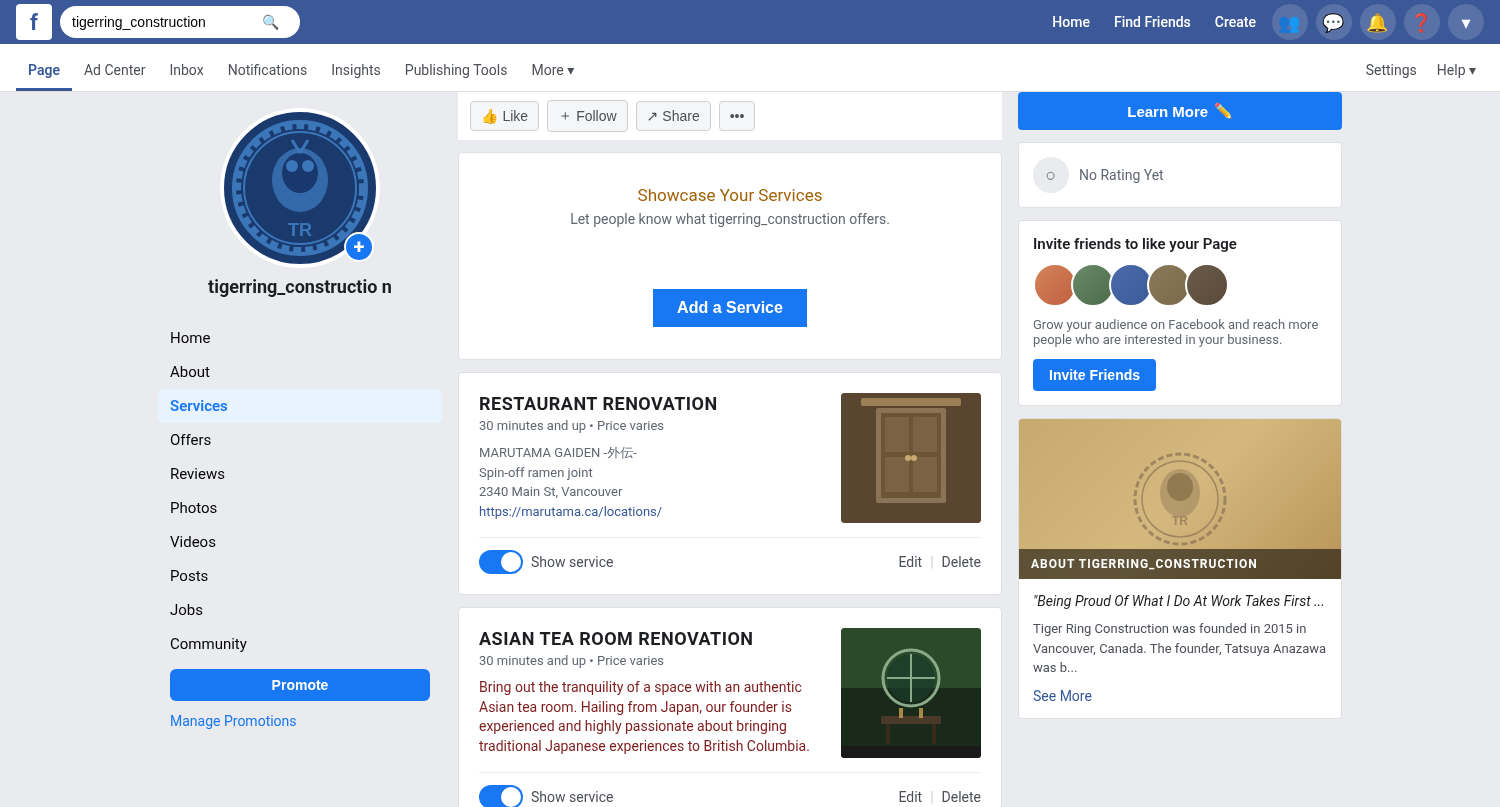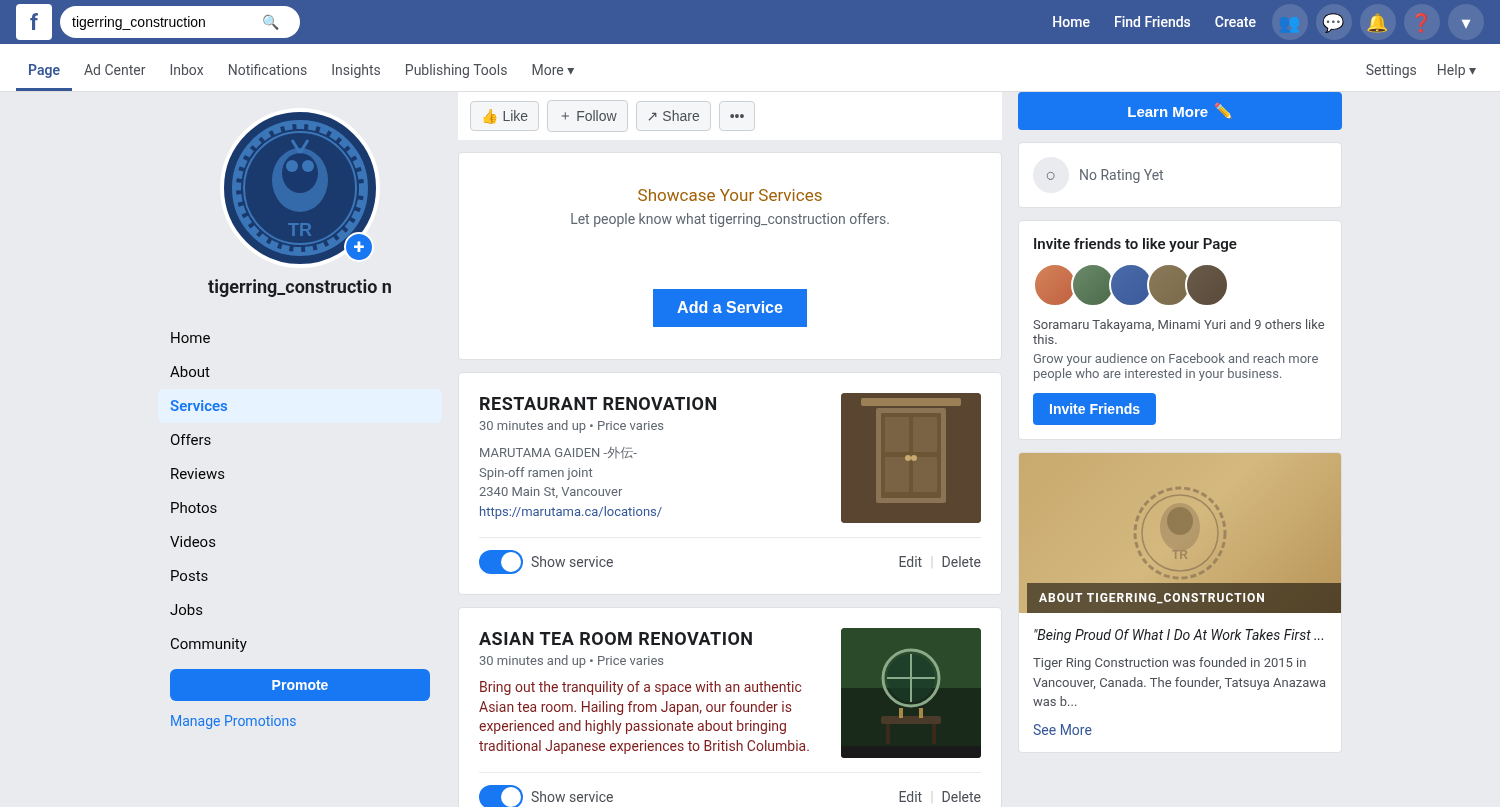--- a/index.html
+++ b/index.html
@@ -311,21 +311,21 @@
       border-radius: 4px;
       overflow: hidden;
     }
     .about-banner {
       width: 100%; height: 160px;
       background: linear-gradient(135deg, #c8a96e, #d4b87e, #b89458);
       position: relative;
       display: flex; align-items: center; justify-content: center;
     }
     .about-banner-overlay {
-      position: absolute; bottom: 0; left: 8px; right: 0;
+      position: absolute; bottom: 0; left: 0; right: 0;
       background: rgba(0,0,0,0.55);
       padding: 8px 12px;
       font-size: 12px; font-weight: bold; color: #fff; letter-spacing: 1px;
     }
     .tiger-logo-svg { opacity: 0.7; }
     .about-body { padding: 14px; }
     .about-quote { font-size: 14px; color: #1c1e21; margin-bottom: 10px; font-style: italic; }
     .about-text { font-size: 13px; color: #4b4f56; line-height: 1.5; margin-bottom: 10px; }
     .see-more { color: #365899; font-size: 14px; cursor: pointer; }
 
@@ -553,21 +553,20 @@
 
     <div class="invite-card">
       <div class="invite-title">Invite friends to like your Page</div>
       <div class="friend-avatars">
         <div class="friend-avatar friend-avatar-1"></div>
         <div class="friend-avatar friend-avatar-2"></div>
         <div class="friend-avatar friend-avatar-3"></div>
         <div class="friend-avatar friend-avatar-4"></div>
         <div class="friend-avatar friend-avatar-5"></div>
       </div>
-      <div class="invite-desc">Soramaru Takayama, Minami Yuri and 9 others like this.</div>
       <div class="invite-subdesc">Grow your audience on Facebook and reach more people who are interested in your business.</div>
       <button class="invite-btn">Invite Friends</button>
     </div>
 
     <div class="about-card">
       <div class="about-banner">
         <svg width="200" height="100" viewBox="0 0 200 100" xmlns="http://www.w3.org/2000/svg" class="tiger-logo-svg">
           <circle cx="100" cy="50" r="45" fill="none" stroke="#8B7355" stroke-width="3" stroke-dasharray="6 3"></circle>
           <circle cx="100" cy="50" r="38" fill="none" stroke="#8B7355" stroke-width="1.5"></circle>
           <text x="100" y="76" text-anchor="middle" fill="#8B7355" font-size="12" font-weight="bold" font-family="Arial">TR</text>

